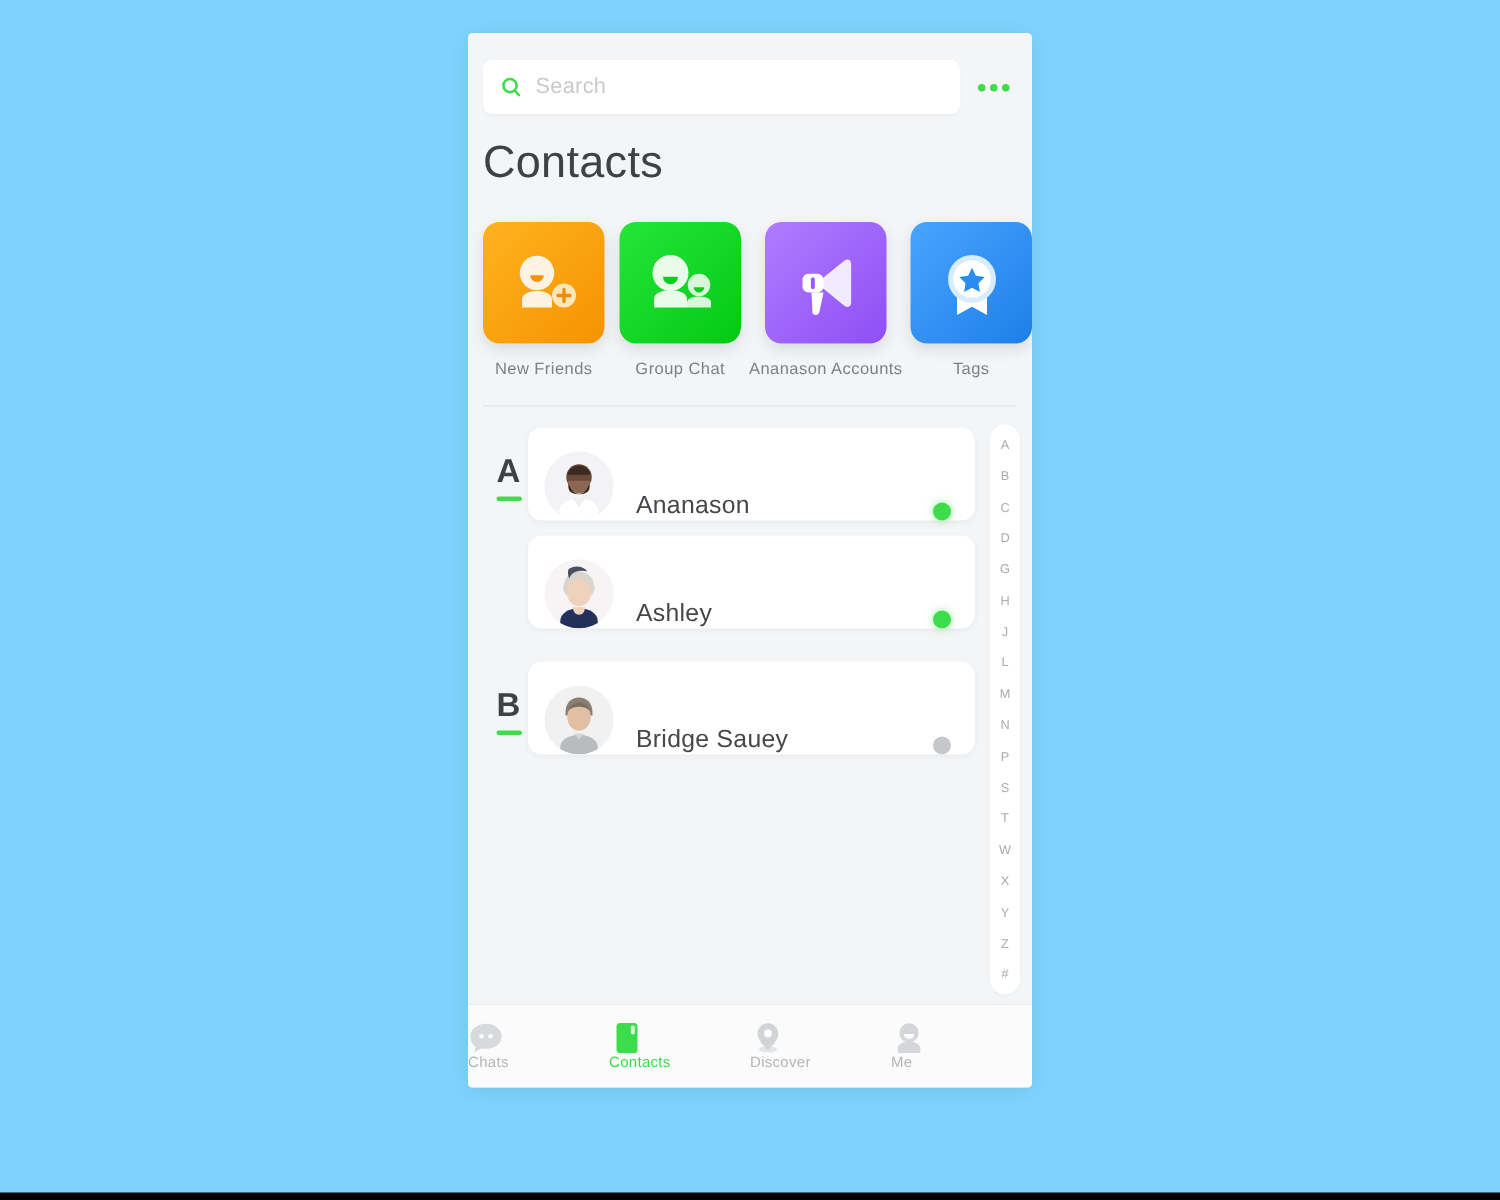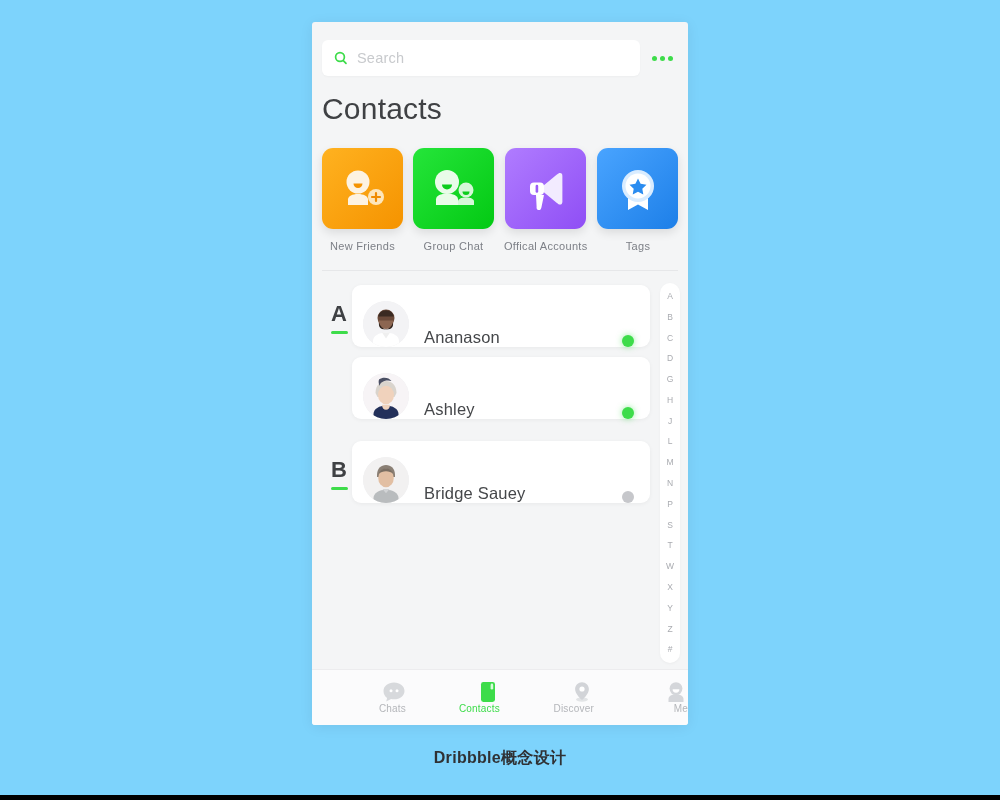--- a/index.html
+++ b/index.html
@@ -122,21 +122,21 @@
     font-size: 8.5px; color: #a9abb0; line-height: 1;
     display: block; font-weight: 400;
   }
 
   
   .tabbar {
     height: 56px; background: #fbfbfc;
     border-top: 1px solid #ececee;
     display: flex; align-items: center;
   }
-  .tab { flex: 1; display: flex; flex-direction: column; align-items: flex-end; gap: 0; }
+  .tab { flex: 1; display: flex; flex-direction: column; align-items: flex-start; gap: 0; }
   .tab svg { display: block; }
   .tab-label { font-size: 10px; color: #b4b6ba; letter-spacing: .2px; }
   .tab.active .tab-label { color: #3ddc4a; }
 
   
   .caption {
     position: absolute; left: 0; top: 748px; width: 1000px;
     text-align: center; font-size: 16px; font-weight: 700; color: #2f3134;
     letter-spacing: .3px;
   }
@@ -209,21 +209,21 @@
         <div class="tile" style="background:linear-gradient(135deg,#b07cff,#8f4ef5);">
           <span>
             <svg width="50" height="46" viewBox="0 0 50 46">
               <path d="M39 7c1.6 0 2.4 1.1 2.4 3.1v25.4c0 2-0.8 3.1-2.4 3.1-1 0-1.8-.5-3.4-1.8L22 25.6v-5.7L35.6 8.8C37.2 7.5 38 7 39 7z" fill="#f2ebff"></path>
               <rect x="9" y="16.5" width="14" height="12.5" rx="4" fill="#ffffff"></rect>
               <rect x="14.6" y="18.8" width="2.6" height="8" rx="1.3" fill="#9b5cf6"></rect>
               <path d="M15 29h8l-2.6 12.5c-.4 1.9-1.4 2.8-2.9 2.5-1.5-.3-2.2-1.4-1.9-3.3z" fill="#ffffff"></path>
             </svg>
           </span>
         </div>
-        <div class="cat-label">Offical Accounts</div>
+        <div class="cat-label">Ananason Accounts</div>
       </div>
 
       <div class="cat">
         <div class="tile" style="background:linear-gradient(135deg,#49a4ff,#1d7fe8);">
           <span>
             <svg width="46" height="48" viewBox="0 0 46 48">
               <path d="M13 26h20v19l-10-5.5L13 45z" fill="#ffffff"></path>
               <circle cx="23" cy="21" r="16" fill="#d9ecff"></circle>
               <circle cx="23" cy="21" r="12.5" fill="#ffffff"></circle>
               <path d="M23 13.5l2.6 5.3 5.9.9-4.2 4.1 1 5.8-5.3-2.8-5.3 2.8 1-5.8-4.2-4.1 5.9-.9z" fill="#2a8cf0"></path>
@@ -368,16 +368,15 @@
             <path d="M4.5 21v-3.1c0-2.7 3.4-4.6 7.5-4.6s7.5 1.9 7.5 4.6V21z" fill="#d4d6da"></path>
           </svg>
         </span>
         <span class="tab-label">Me</span>
       </div>
 
     </div>
 
   </div>
 
-  <div class="caption">Dribbble概念设计</div>
   <div class="bottom-bar"></div>
 
 </div>
 
 </body></html>

